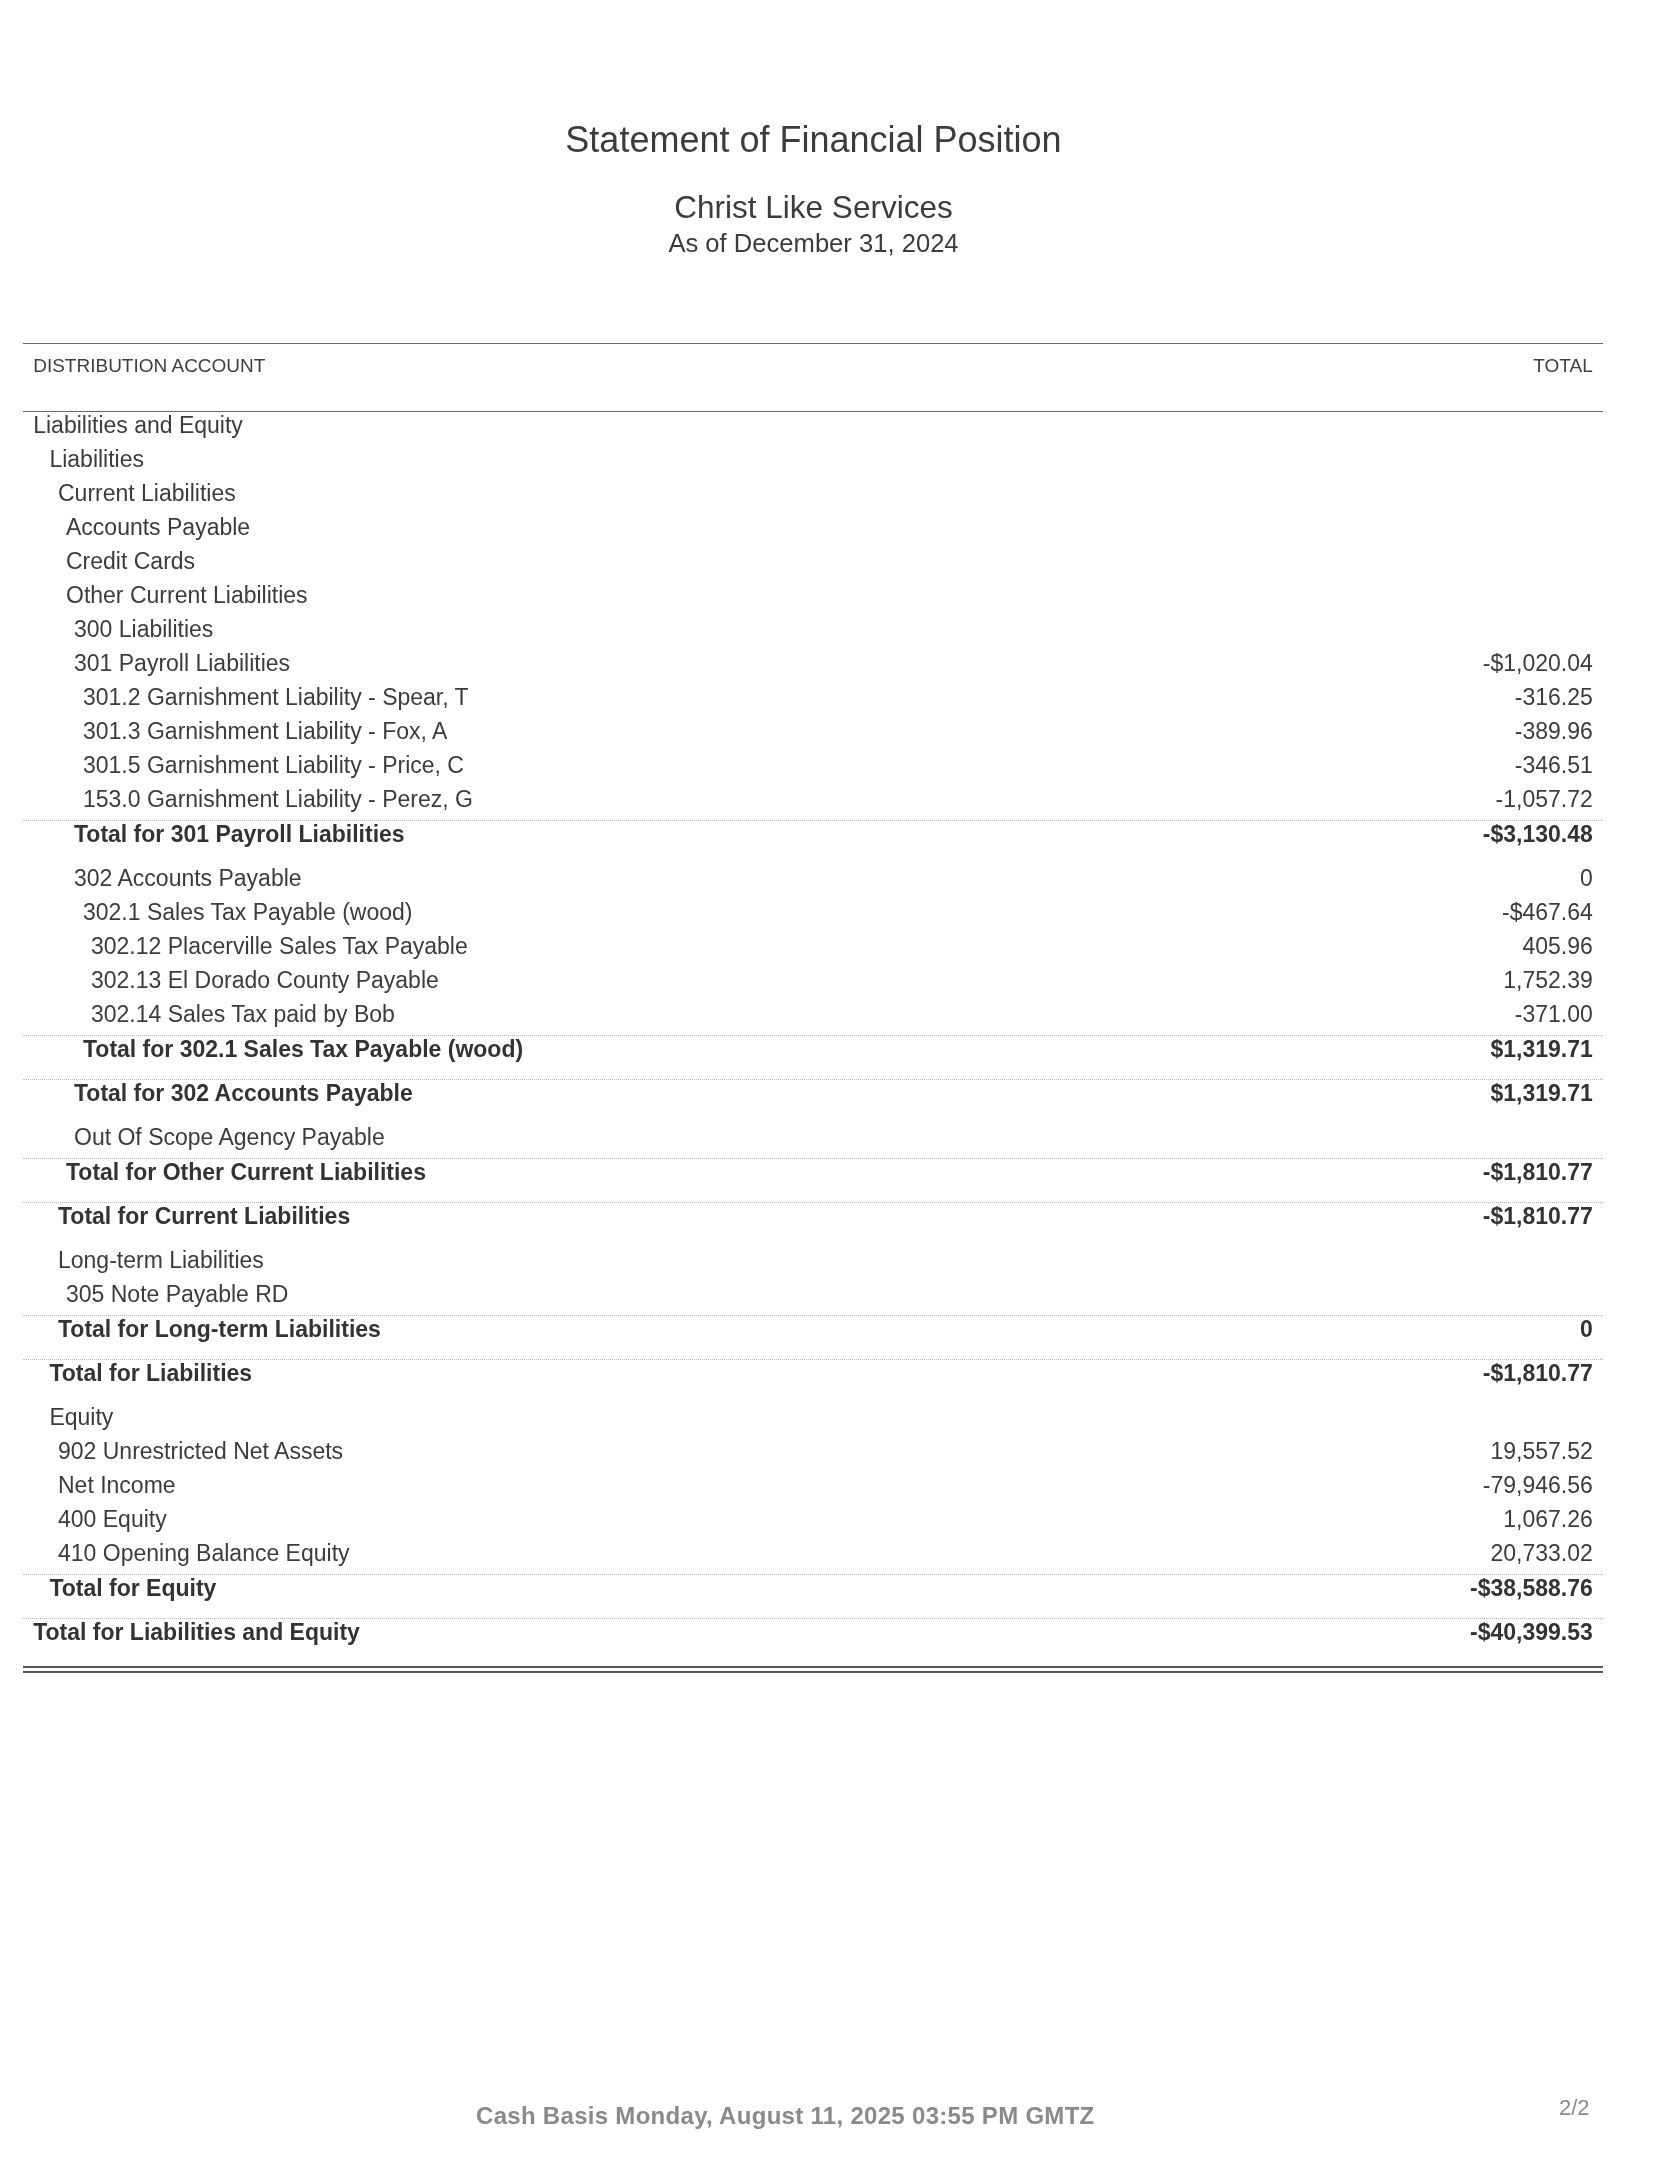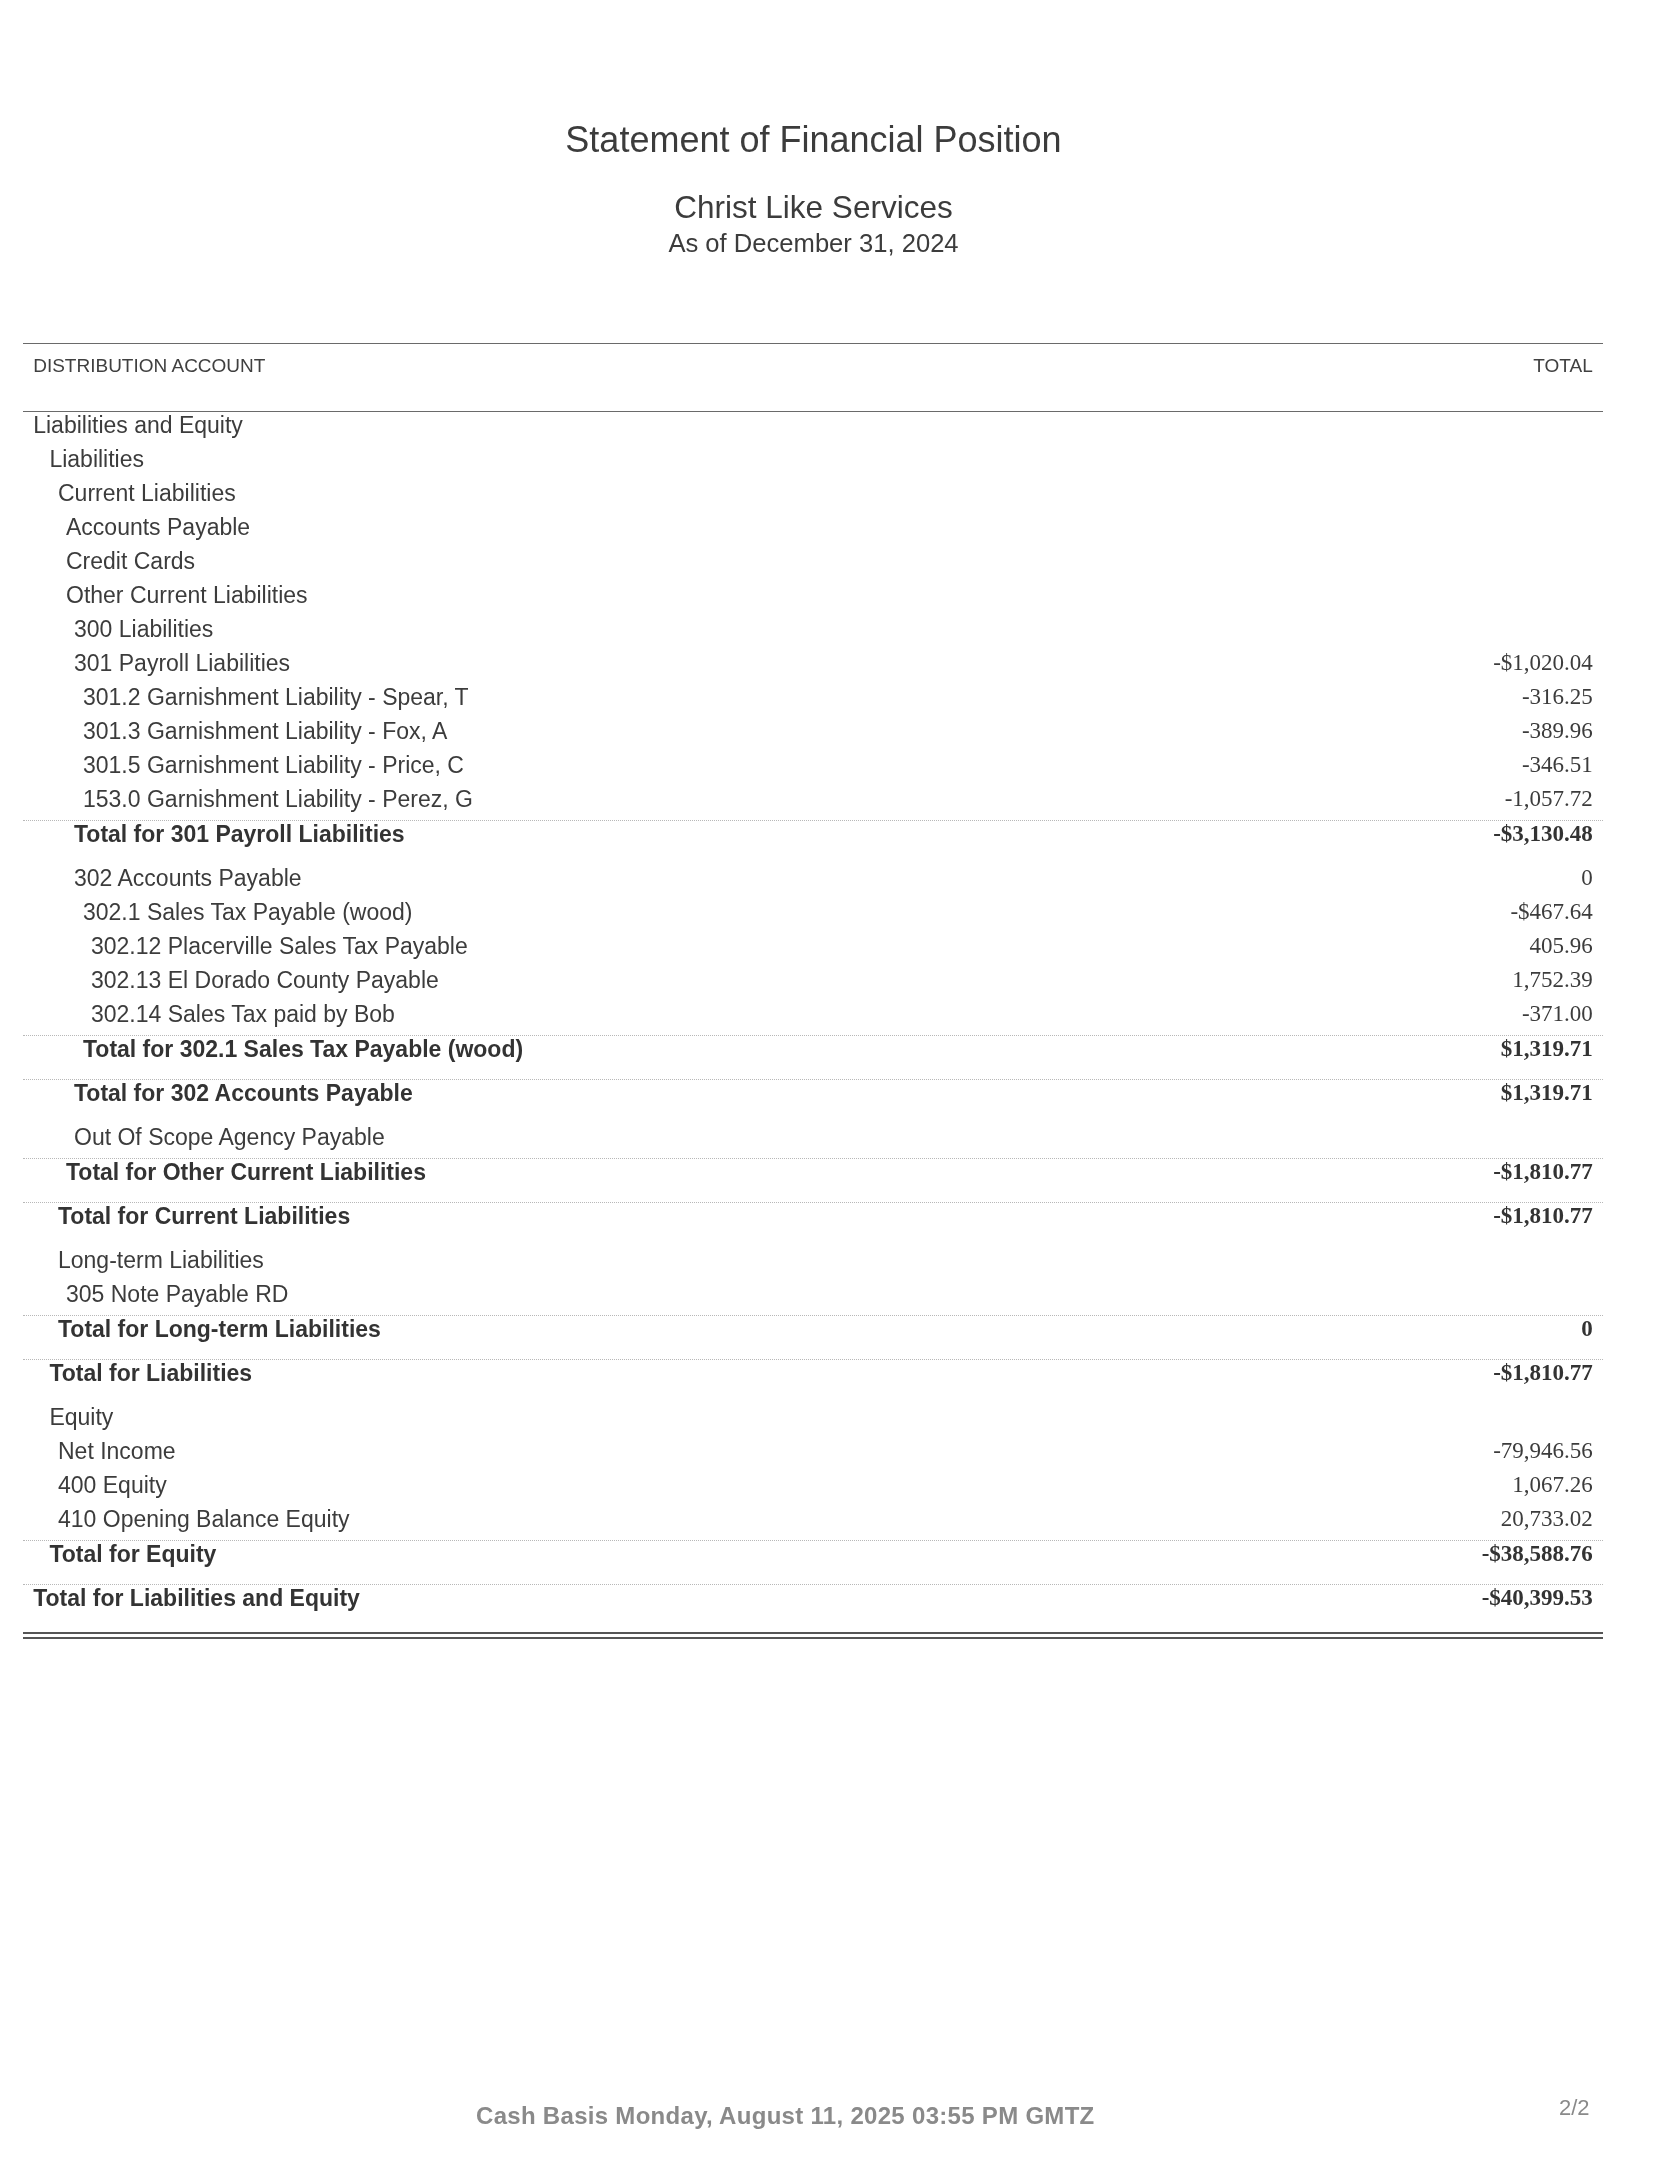--- a/index.html
+++ b/index.html
@@ -20,21 +20,21 @@
     box-sizing: border-box; border-bottom: 1.7px solid #6a6a6a; padding-bottom: 0;
   }
   .col-header span { position: relative; top: -12px; }
 
   .rows { position: relative; }
   .row {
     display: flex; justify-content: space-between; align-items: flex-start;
     font-size: 23px; color: #3c3c3c; height: 34px; box-sizing: border-box;
     padding-right: 10.2px;
   }
-  .row .val { text-align: right; white-space: nowrap; font-family: Liberation Serif, serif; }
+  .row .val { text-align: right; white-space: nowrap; }
   .row.total { font-weight: bold; color: #333; border-top: 0.9px dotted #b8b8b8; height: 36px; }
   .row.total-gap { margin-bottom: 8.5px; }
   .row.grand { font-weight: bold; color: #333; border-top: 0.9px dotted #b8b8b8; height: 36px; }
   .double-rule {
     margin-top: 12px; border-top: 2.6px solid #555; height: 2.6px; border-bottom: 2.6px solid #555;
   }
   .ind0 { padding-left: 10.2px; }
   .ind1 { padding-left: 26.4px; }
   .ind2 { padding-left: 35px; }
   .ind3 { padding-left: 43px; }
@@ -170,20 +170,24 @@
       </div>
       <div class="row total total-gap">
         <span class="lab ind1">Total for Liabilities</span>
         <span class="val">-$1,810.77</span>
       </div>
       <div class="row">
         <span class="lab ind1">Equity</span>
         <span class="val"></span>
       </div>
       <div class="row">
+        <span class="lab ind2">902 Unrestricted Net Assets</span>
+        <span class="val">19,557.52</span>
+      </div>
+      <div class="row">
         <span class="lab ind2">Net Income</span>
         <span class="val">-79,946.56</span>
       </div>
       <div class="row">
         <span class="lab ind2">400 Equity</span>
         <span class="val">1,067.26</span>
       </div>
       <div class="row">
         <span class="lab ind2">410 Opening Balance Equity</span>
         <span class="val">20,733.02</span>

